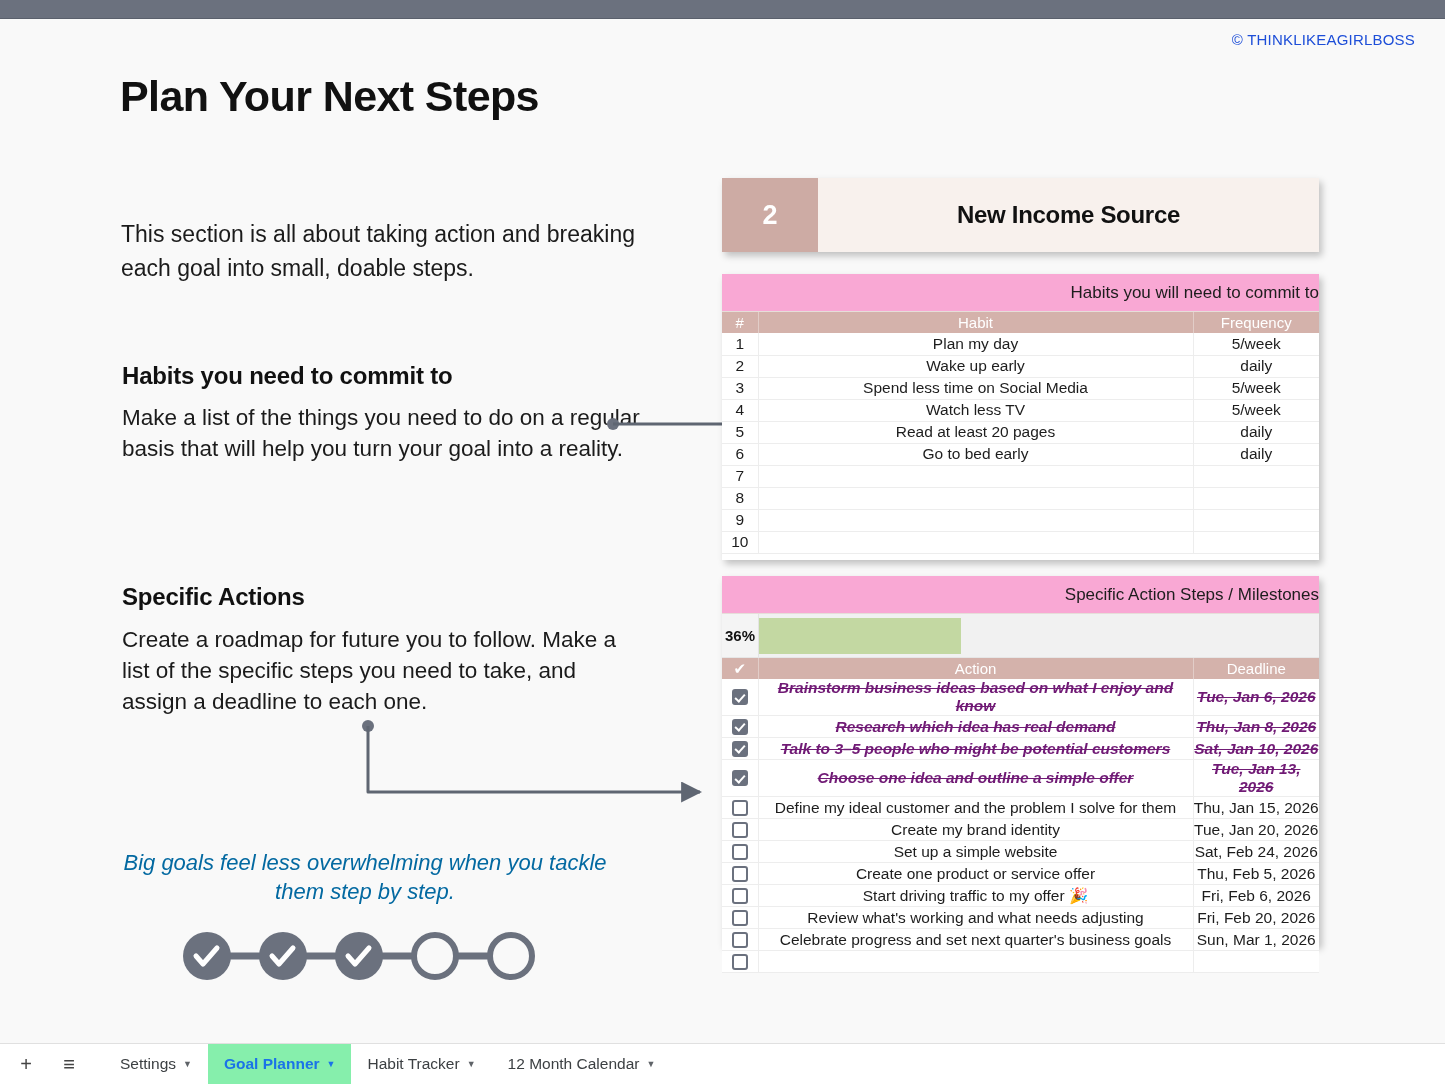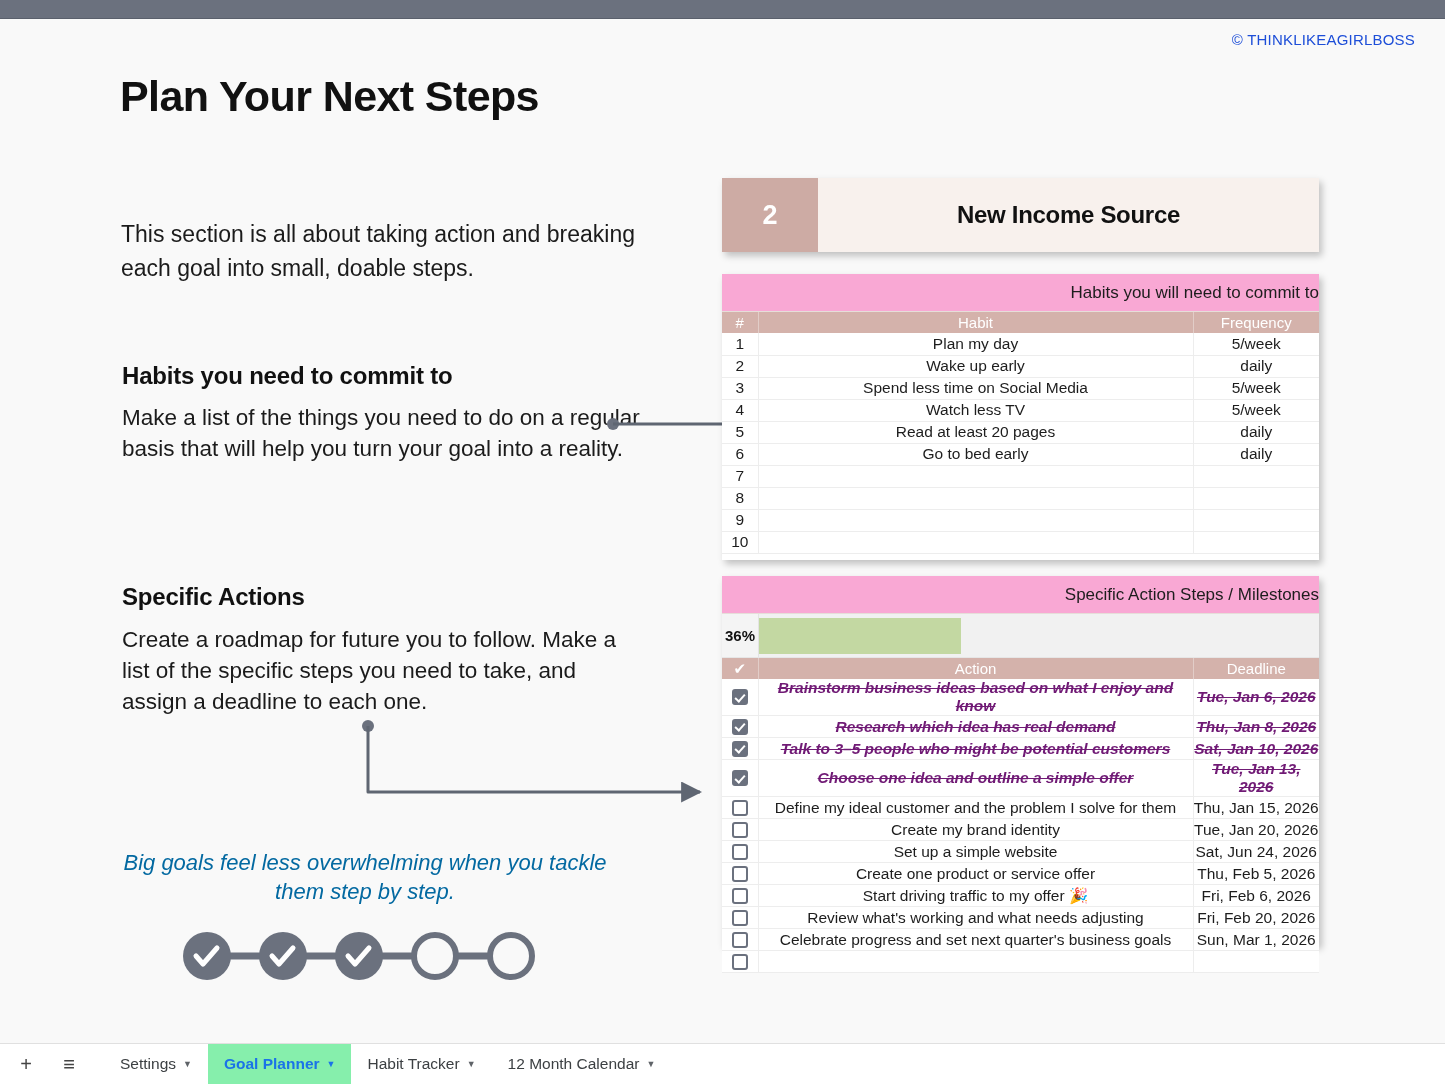--- a/index.html
+++ b/index.html
@@ -377,21 +377,21 @@
               <div class="cbx"></div>
             </td>
             <td class="act">Create my brand identity</td>
             <td class="dead">Tue, Jan 20, 2026</td>
           </tr>
           <tr>
             <td class="chk">
               <div class="cbx"></div>
             </td>
             <td class="act">Set up a simple website</td>
-            <td class="dead">Sat, Jun 24, 2026</td>
+            <td class="dead">Sat, Feb 24, 2026</td>
           </tr>
           <tr>
             <td class="chk">
               <div class="cbx"></div>
             </td>
             <td class="act">Create one product or service offer</td>
             <td class="dead">Thu, Feb 5, 2026</td>
           </tr>
           <tr>
             <td class="chk">

